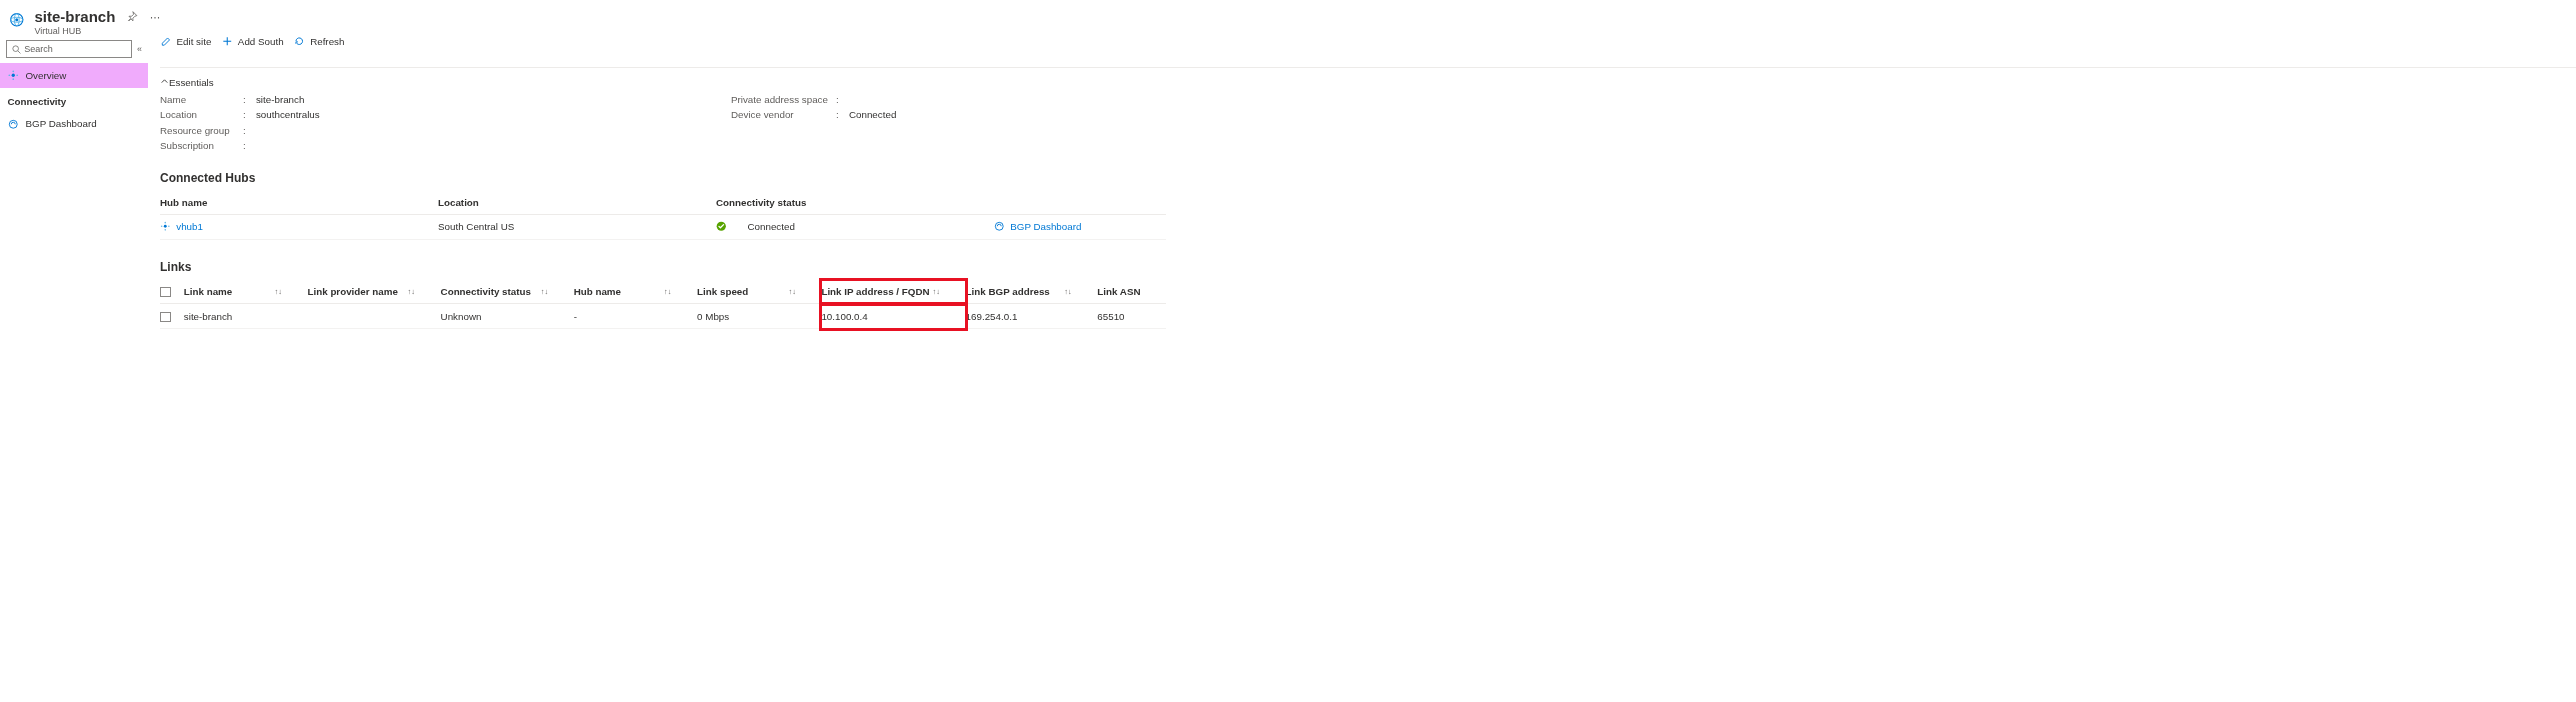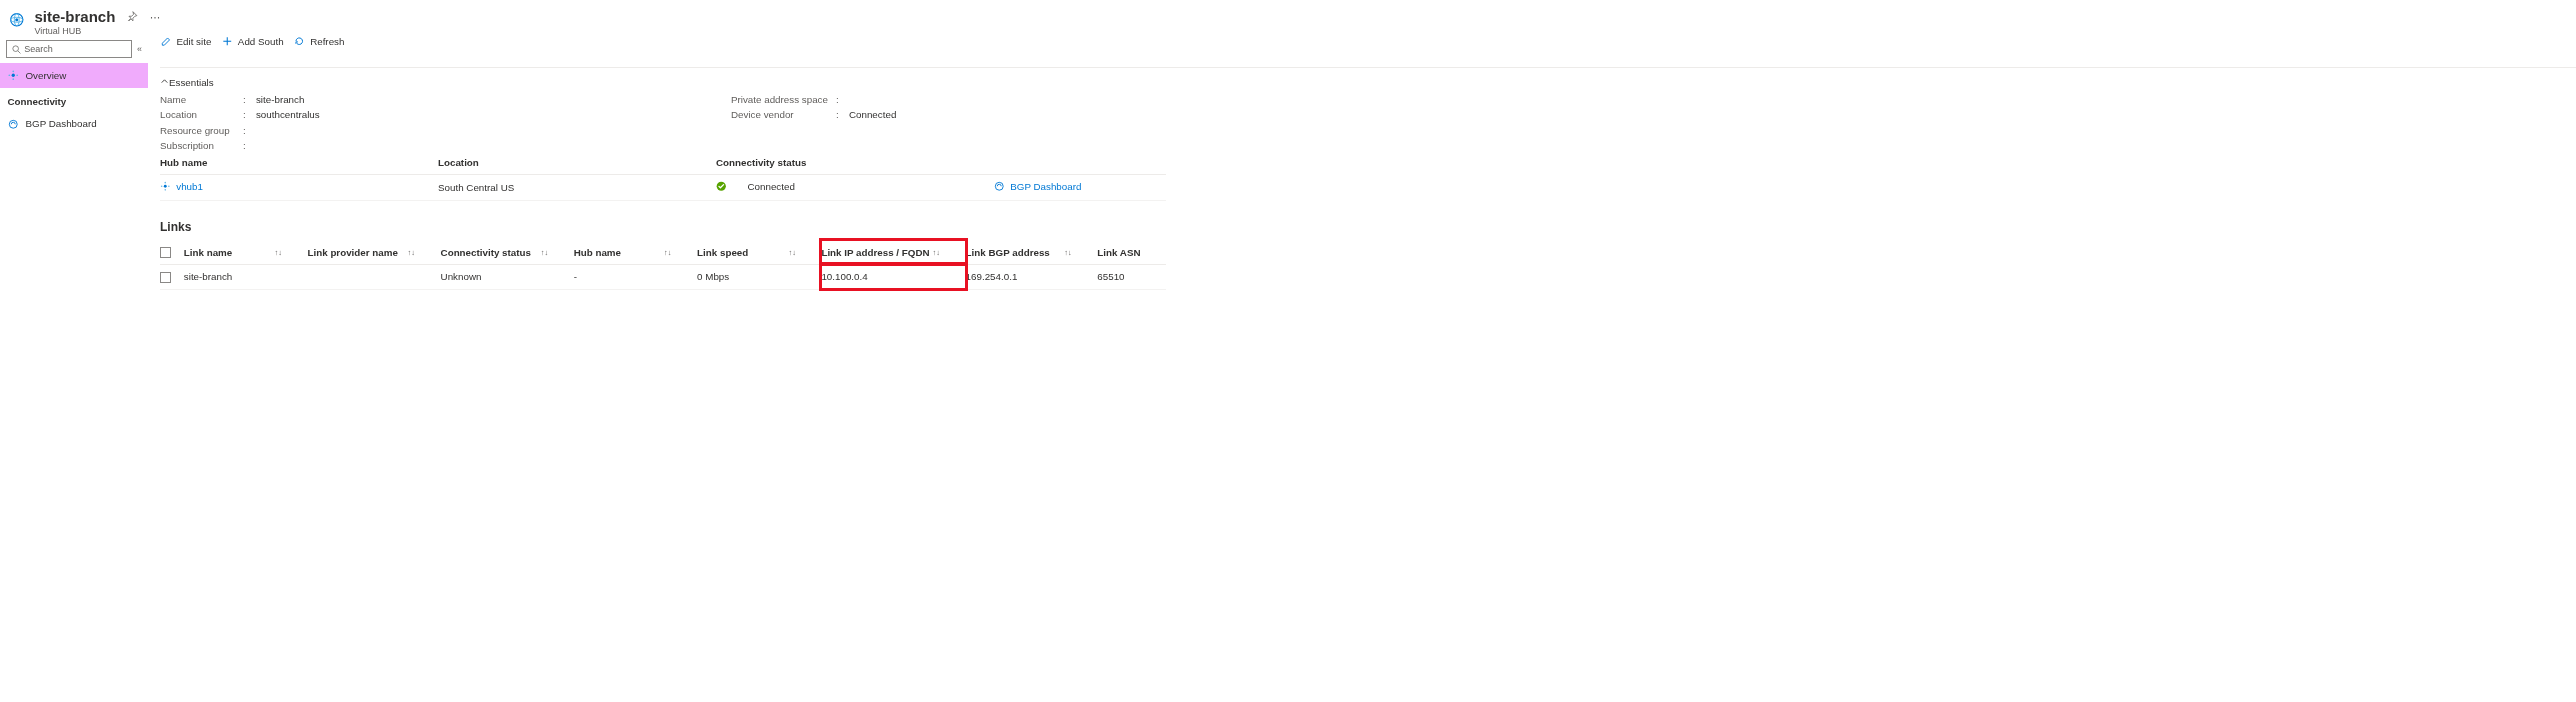--- a/index.html
+++ b/index.html
@@ -180,20 +180,21 @@
             <div class="ess-row"><span class="k">Resource group</span><span class="c">:</span>&nbsp;&nbsp;<span class="v"></span></div>
             <div class="ess-row"><span class="k">Subscription</span><span class="c">:</span>&nbsp;&nbsp;<span class="v"></span></div>
           </div>
           <div class="ess-col right">
             <div class="ess-row"><span class="k" style="width:105px">Private address space</span><span class="c">:</span>&nbsp;&nbsp;<span class="v"></span></div>
             <div class="ess-row"><span class="k" style="width:105px">Device vendor</span><span class="c">:</span>&nbsp;&nbsp;<span class="v">Connected</span></div>
           </div>
         </div>
       </div>
 
+      <h2 class="blk">Connected Hubs</h2>
       <table class="hubs" style="width:1006px">
         <colgroup>
             <col class="c-hname">
             <col class="c-loc">
             <col class="c-stat">
             <col class="c-dash">
           </colgroup>
         <thead>
             <tr>
           <th>Hub name</th>

